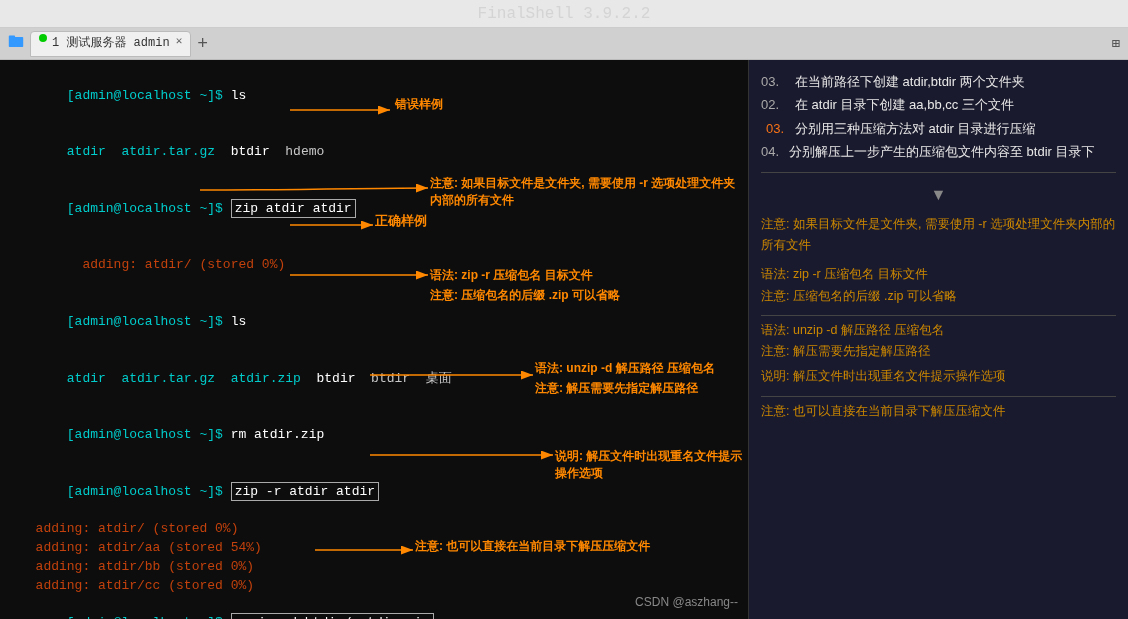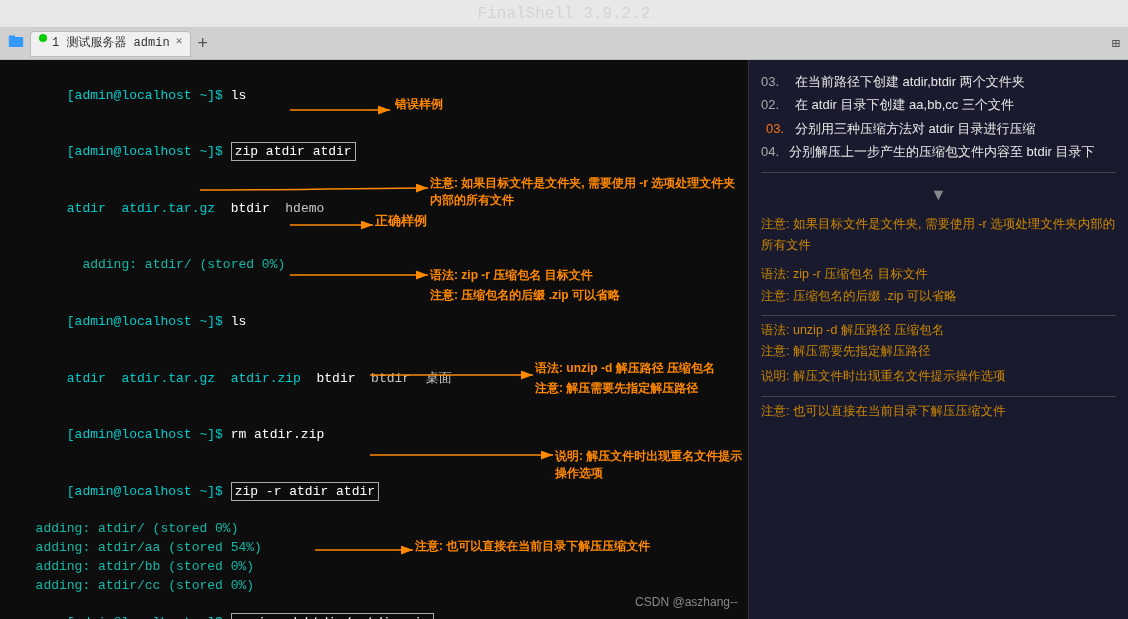--- a/index.html
+++ b/index.html
@@ -103,21 +103,21 @@
       padding: 10px 12px;
       font-size: 13px;
       line-height: 1.7;
       font-family: Arial, sans-serif;
       border-left: 1px solid #333;
     }
 
     
     .cyan { color: #00cccc; }
     .white { color: #ffffff; }
-    .gray { color: #14b8a6; margin-top: 45px; }
+    .gray { color: #c2410c; margin-top: 45px; }
     .prompt { color: #00cccc; }
 
     .csdn-watermark {
       position: absolute;
       bottom: 8px;
       right: 10px;
       color: #888;
       font-size: 12px;
       font-family: Arial, sans-serif;
     }
@@ -151,25 +151,25 @@
 
 <div id="main">
 
   <div id="terminal" style="position:relative;padding-left:20px;">
 
     <div style="display:block; white-space:pre; font-size:13px; line-height:1.45;">
       <span class="prompt">[admin@localhost ~]$ </span><span class="white">ls</span>
     </div>
 
     <div style="display:block; white-space:pre; font-size:13px; line-height:1.45;">
+      <span class="cyan">atdir</span><span>  </span><span class="cyan">atdir.tar.gz</span><span>  </span><span class="white">btdir</span><span>  hdemo</span>
+    </div>
+
+    <div style="display:block; white-space:pre; font-size:13px; line-height:1.45;">
       <span class="prompt">[admin@localhost ~]$ </span><span style="border:1.5px solid #aaa; padding:1px 3px; color:#fff;">zip atdir atdir</span>
-    </div>
-
-    <div style="display:block; white-space:pre; font-size:13px; line-height:1.45;">
-      <span class="cyan">atdir</span><span>  </span><span class="cyan">atdir.tar.gz</span><span>  </span><span class="white">btdir</span><span>  hdemo</span>
     </div>
 
     <div style="display:block; white-space:pre; font-size:13px; line-height:1.45;">
       <span class="gray">  adding: atdir/ (stored 0%)</span>
     </div>
 
     <div style="display:block; white-space:pre; font-size:13px; line-height:1.45;">
       <span class="prompt">[admin@localhost ~]$ </span><span class="white">ls</span>
     </div>
 

